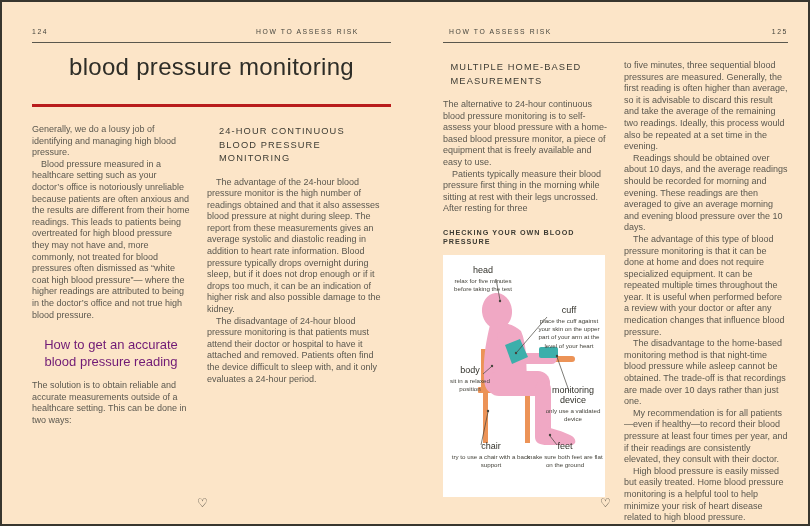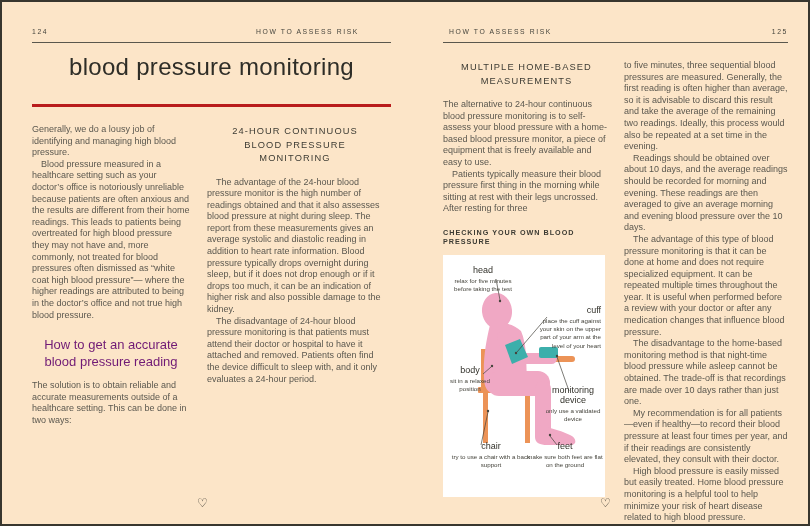--- a/index.html
+++ b/index.html
@@ -39,42 +39,42 @@
   .page-left  .col-1 { width:158px; }
   .page-left  .col-2 { width:176px; }
   .page-right .col-1 { width:167px; }
   .page-right .col-2 { width:164px; }
 
   .body-text p { margin:0; font-size:9px; line-height:11.6px; color:#5b584f; }
   p.indent { text-indent:9px; }
 
   .section-heading {
     font-size:9.3px; letter-spacing:1.1px; color:#3c3b33;
-    text-align:center; line-height:13.5px;
+    line-height:13.5px;
     margin:1px auto 11px; max-width:152px; font-weight:normal;
   }
   .sub-heading {
     font-size:13px; color:#701a75; text-align:center; line-height:16.5px;
     margin:16px auto 10px; max-width:150px; font-weight:normal;
   }
 
   .figure-label {
     font-size:7.2px; font-weight:bold; letter-spacing:1px; color:#3c3b33;
     margin:13px 0 9px;
   }
   .figure-box {
     position:relative; width:162px; height:242px; background:#ffffff;
   }
   .figure-box svg { position:absolute; left:0; top:0; }
   .fig-label { position:absolute; text-align:center; color:#45443c; }
   .fig-term { font-size:9px; color:#33322b; margin-bottom:2px; }
   .fig-note { font-size:6.2px; line-height:8.2px; }
 
   .lbl-head       { left:8px;   top:10px;  width:64px; }
-  .lbl-cuff       { left:94px;  top:50px;  width:64px;text-align:right; }
+  .lbl-cuff       { left:94px;  top:50px;  width:64px; }
   .lbl-body       { left:2px;   top:110px; width:50px; }
   .lbl-monitoring { left:100px; top:130px; width:60px; }
   .lbl-chair      { left:6px;   top:186px; width:84px; }
   .lbl-feet       { left:84px;  top:186px; width:76px; }
 
   .heart {
     position:absolute; bottom:14px; left:50%; transform:translateX(-50%);
     font-size:12px; color:#3c3a33;
   }
 </style>

